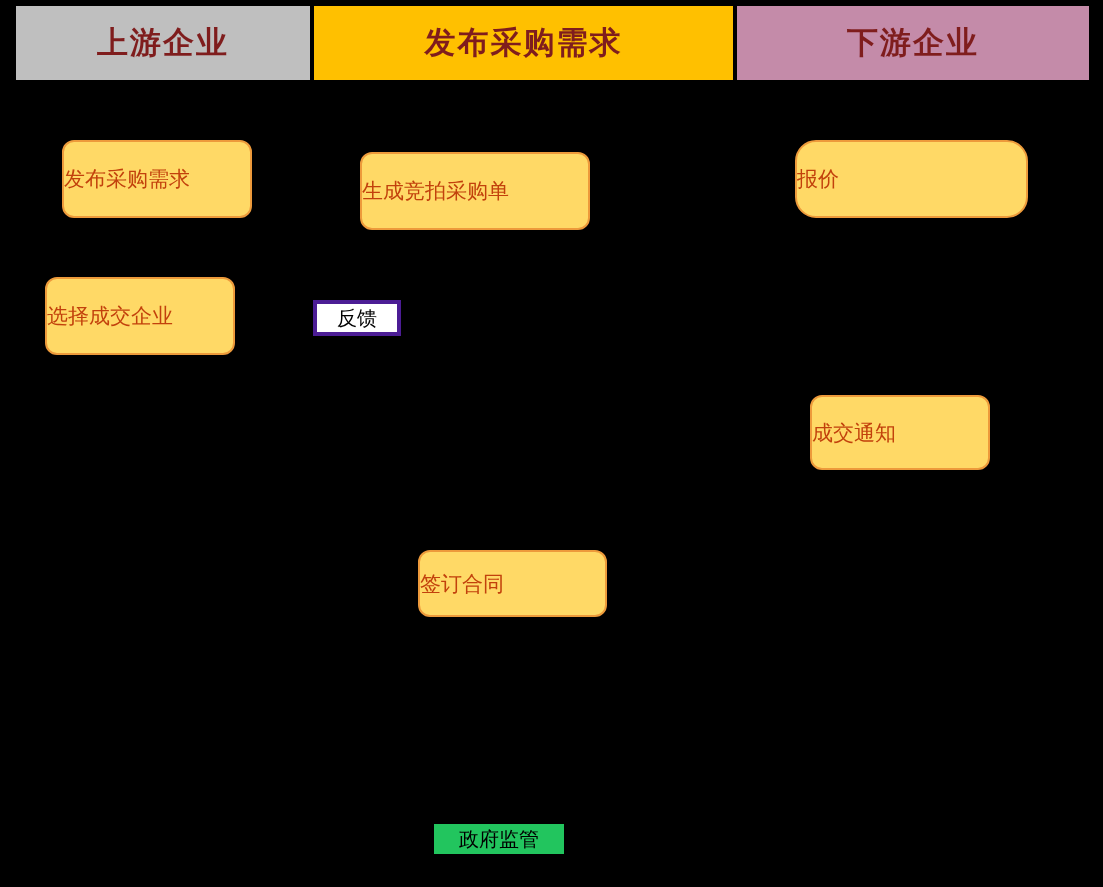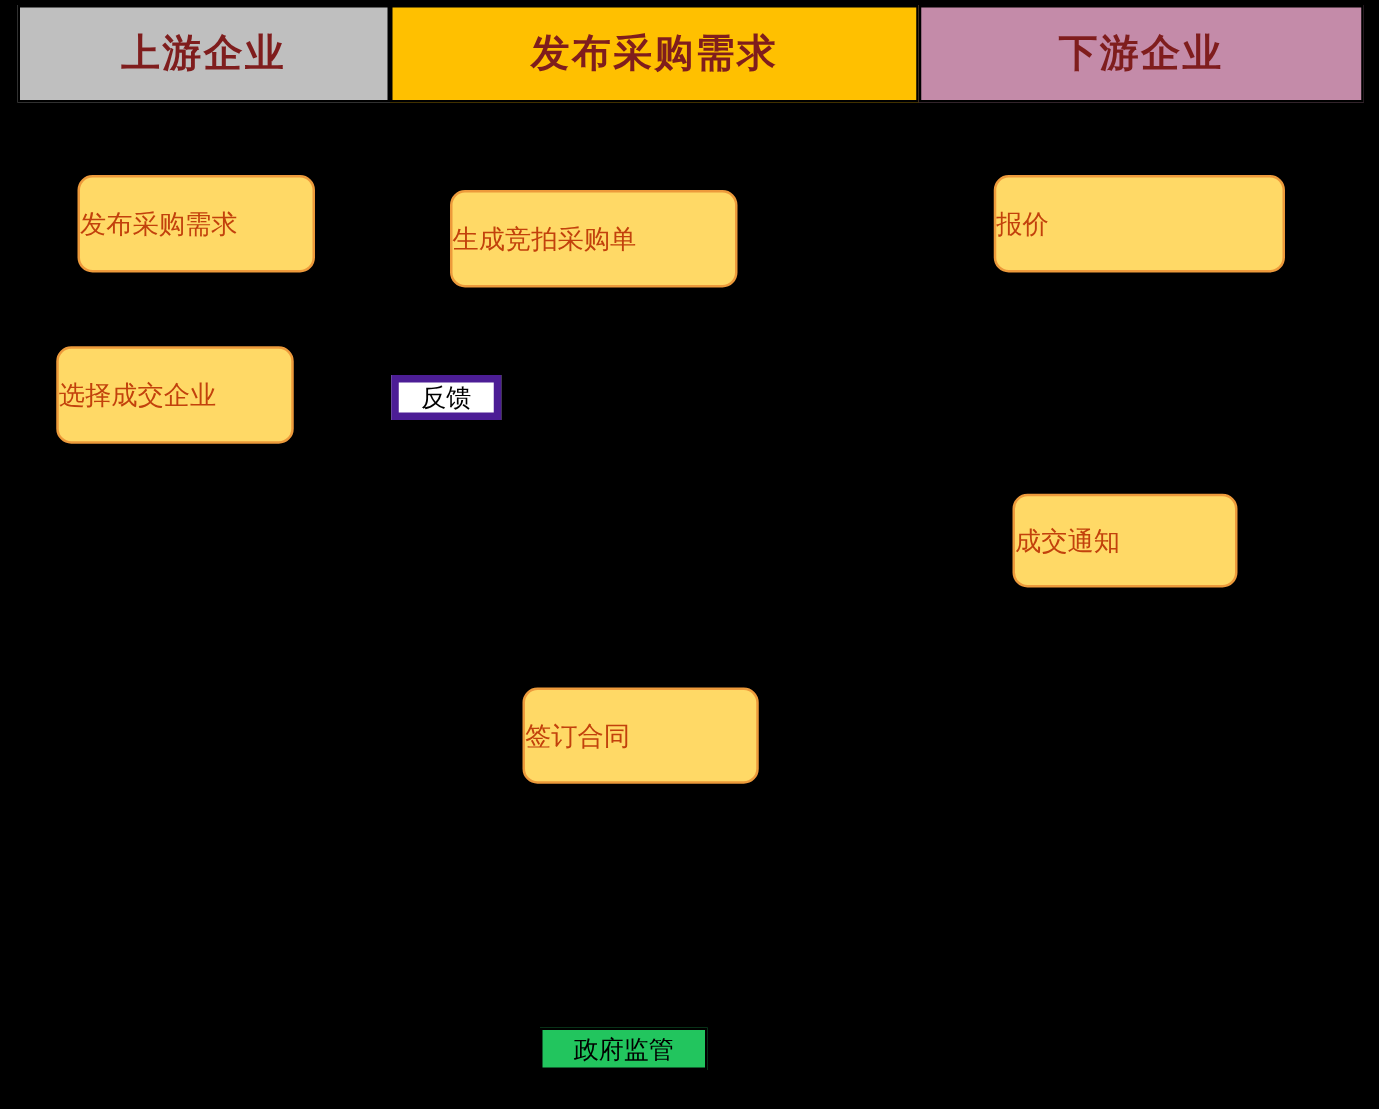--- a/index.html
+++ b/index.html
@@ -44,32 +44,32 @@
     border: 2px solid #ED9A3B;
     border-radius: 12px;
     box-sizing: border-box;
     display: flex;
     align-items: center;
     font-size: 21px;
     color: #c2410c;
   }
   .node-publish  { left: 62px;  top: 140px; width: 190px; height: 78px; }
   .node-generate { left: 360px; top: 152px; width: 230px; height: 78px; }
-  .node-quote    { left: 795px; top: 140px; width: 233px; height: 78px; }
+  .node-quote    { left: 795px; top: 140px; width: 233px; height: 78px; border-radius: 21px; }
   .node-select   { left: 45px;  top: 277px; width: 190px; height: 78px; }
   .node-notice   { left: 810px; top: 395px; width: 180px; height: 75px; }
   .node-confirm  { left: 62px;  top: 550px; width: 190px; height: 78px; }
-  .node-sign     { left: 418px; top: 550px; width: 189px; height: 77px; }
+  .node-sign     { left: 418px; top: 550px; width: 189px; height: 67px; }
 
   .node-feedback {
     position: absolute;
     left: 313px; top: 300px;
     width: 88px; height: 36px;
     background: #FFFFFF;
-    border: 6px solid #4c1d95;
+    border: 4px solid #4c1d95;
     box-sizing: border-box;
     display: flex;
     align-items: center;
     justify-content: center;
     font-size: 20px;
     color: #000000;
   }
   .node-government {
     position: absolute;
     left: 432px; top: 822px;

